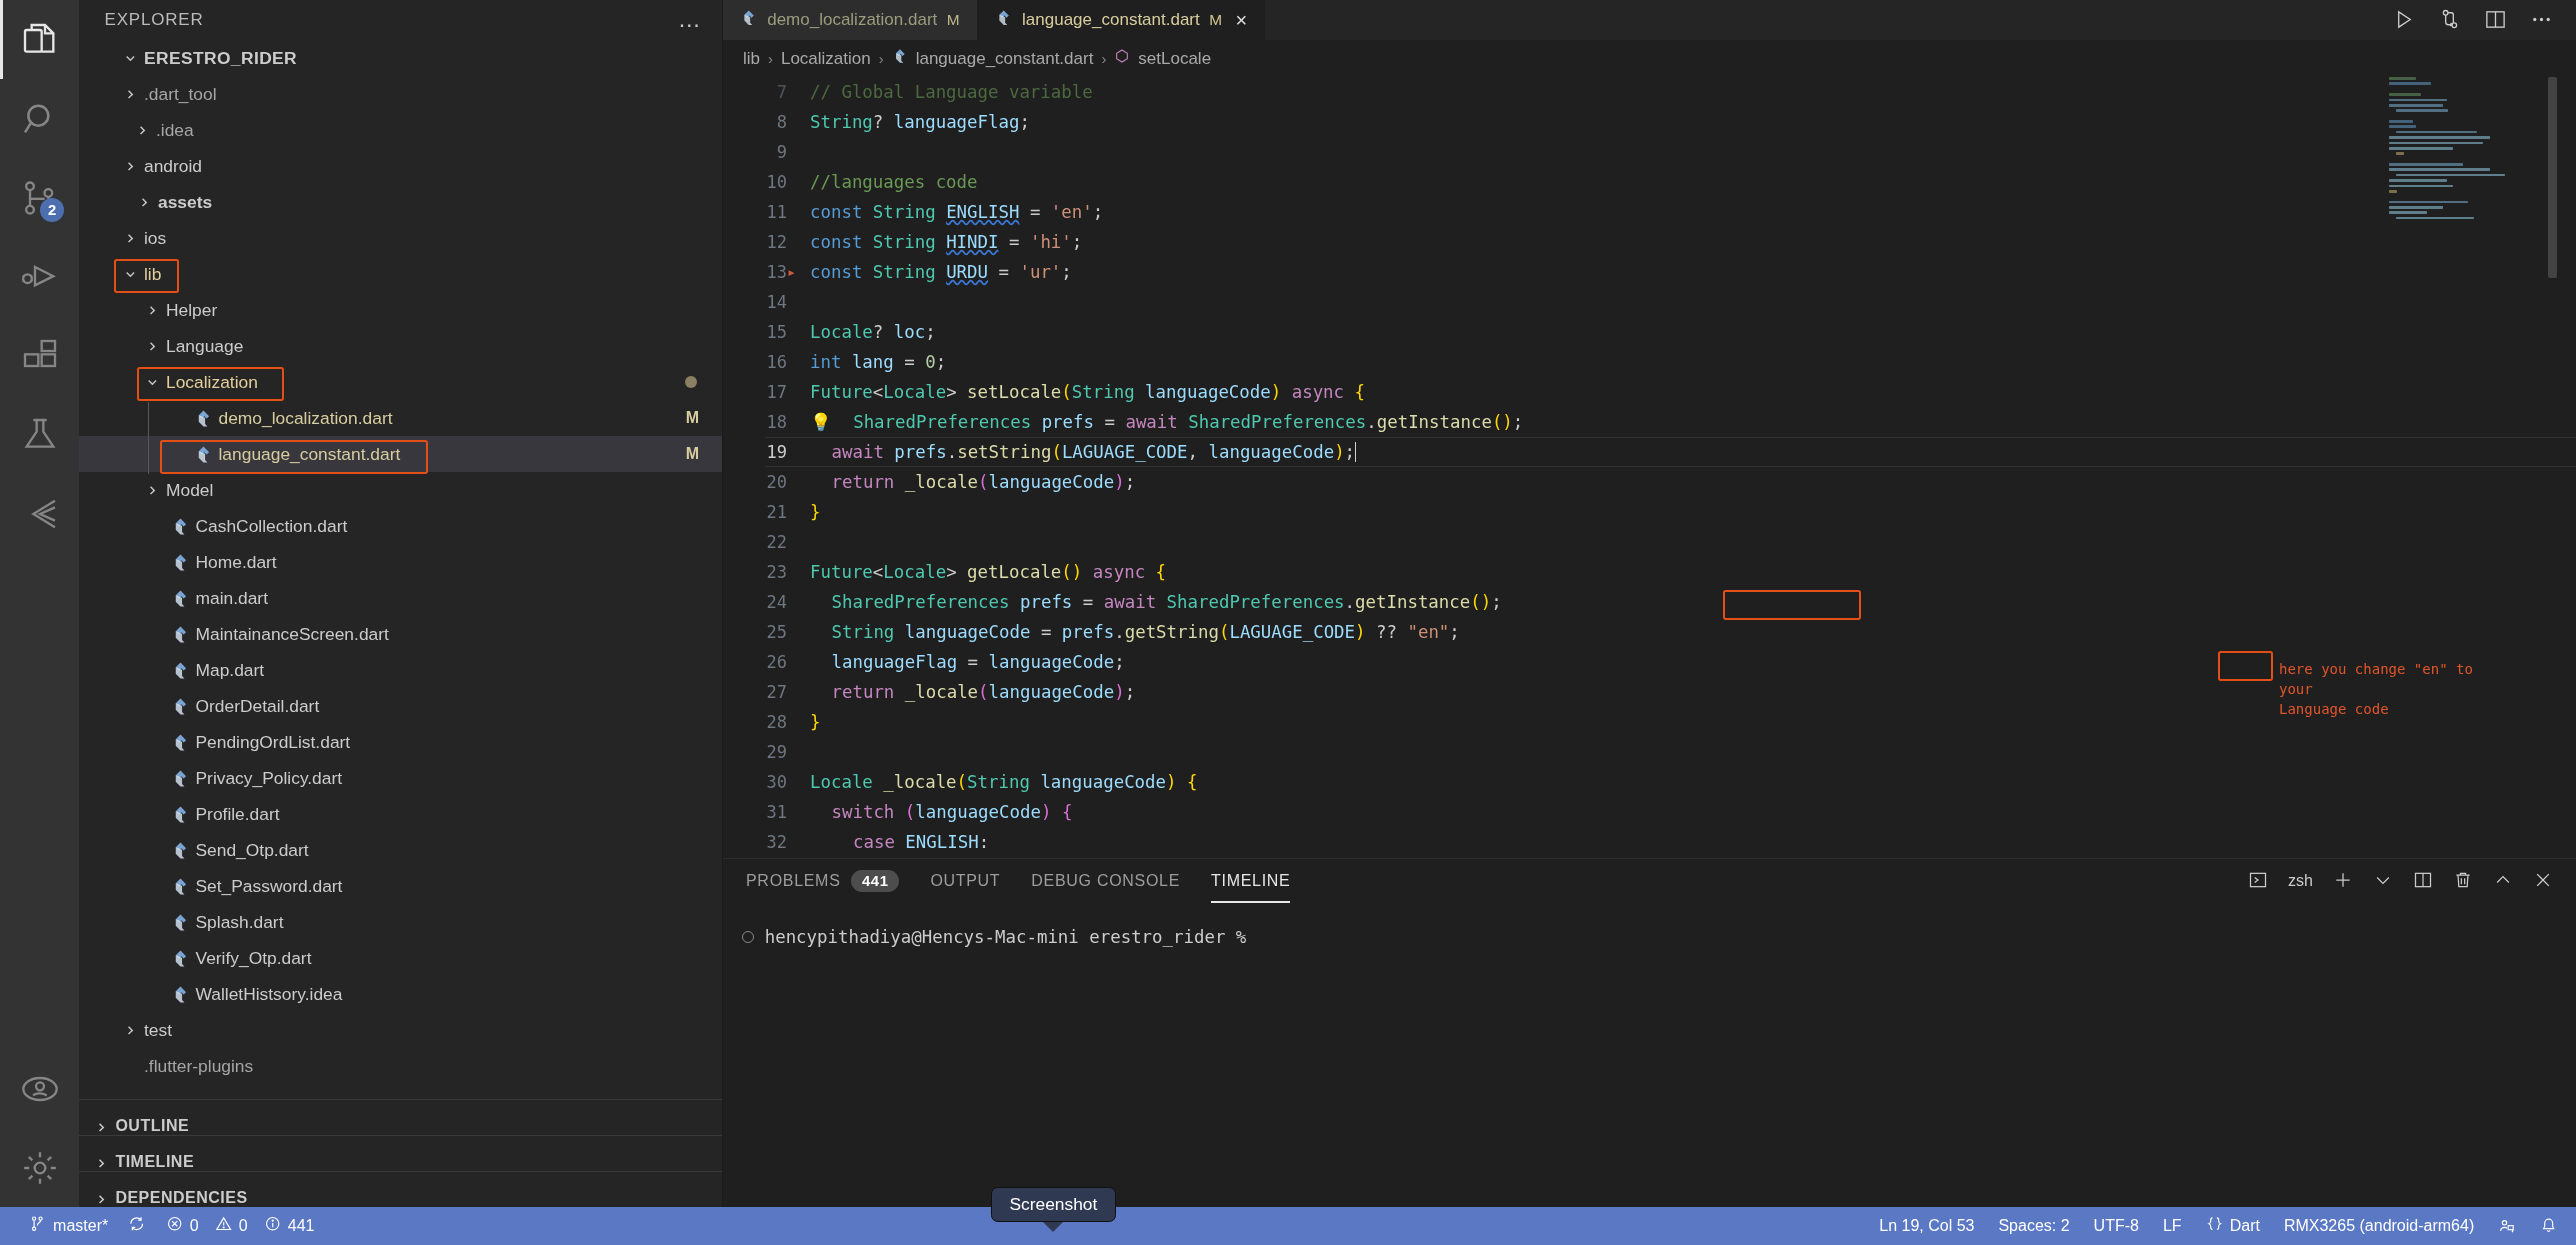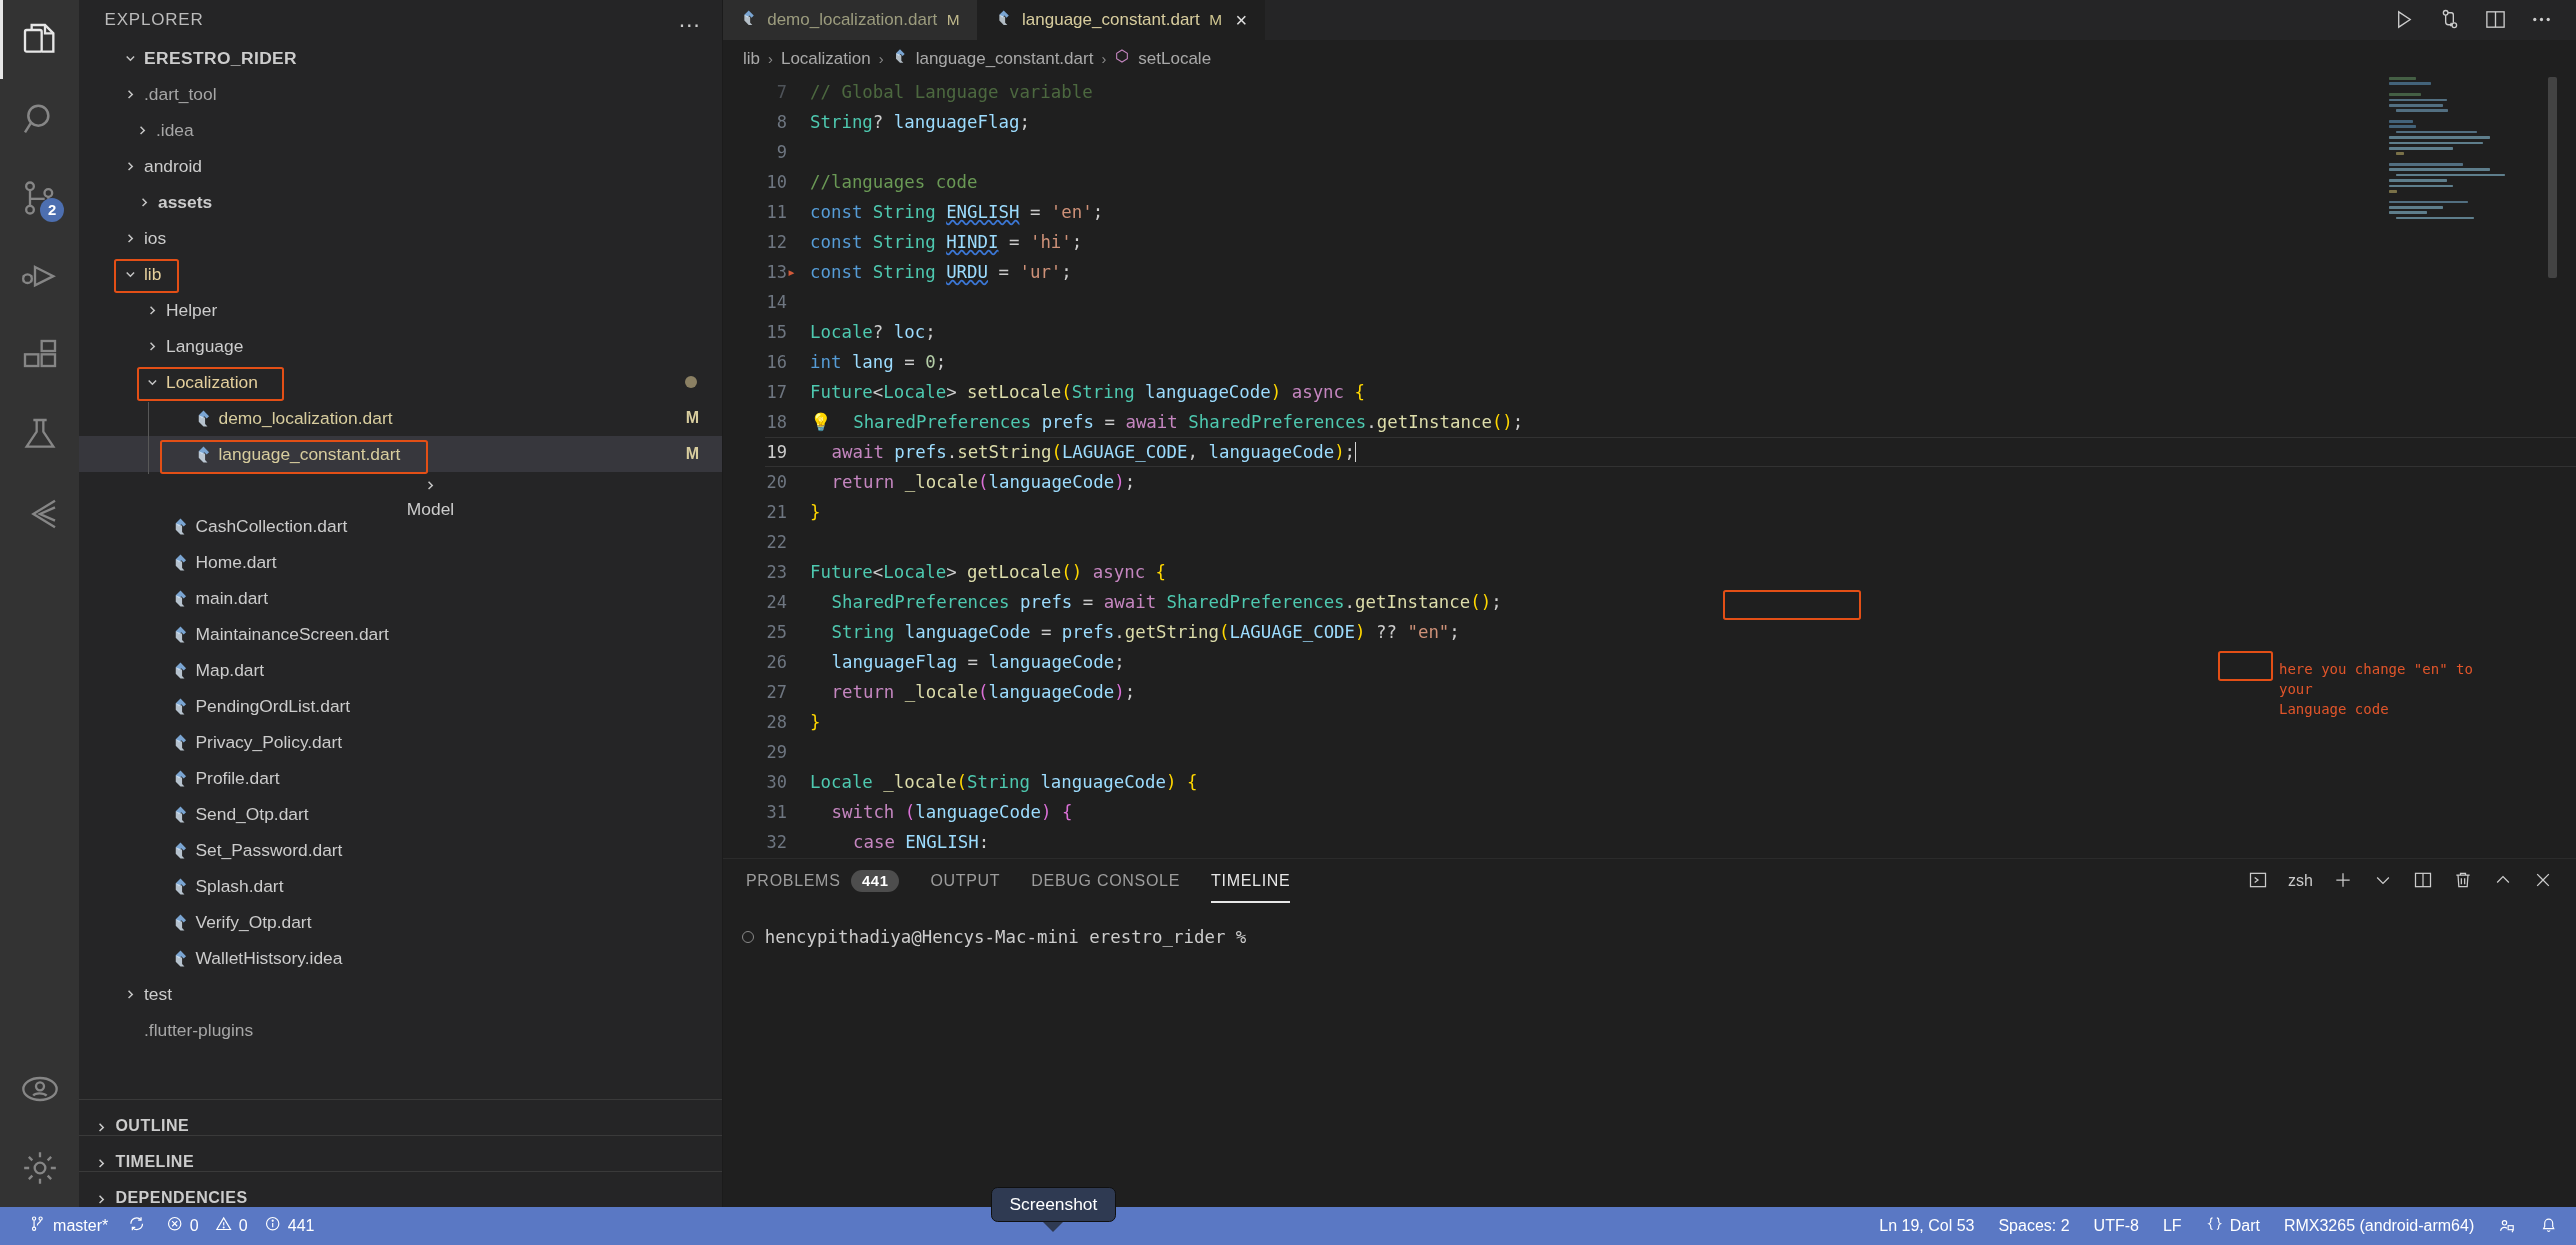--- a/index.html
+++ b/index.html
@@ -388,21 +388,21 @@
               <span class="chev"></span>
               <span class="ficon">
                 <svg viewBox="0 0 24 24">
                   <path d="M6 8 12 2l7 7-3 3-3-3-3 3z" fill="#7aa5d2"></path>
                   <path d="M6 8v8l6 6h5l-3-3V11z" fill="#dbeaf7" opacity="0.8"></path>
                 </svg>
               </span>
               <span class="tree-label dart">language_constant.dart</span>
               <span class="mark">M</span>
             </div>
-            <div class="tree-row" style="padding-left: 60px; flex-direction: column;">
+            <div class="tree-row" style="padding-left: 60px;">
               <span class="chev">
                 <svg viewBox="0 0 16 16" fill="none" stroke="currentColor" stroke-width="1.6">
                   <path d="M6 4l4 4-4 4"></path>
                 </svg>
               </span>
               <span class="tree-label plain">Model</span>
             </div>
             <div class="tree-row" style="padding-left: 60px;">
               <span class="chev"></span>
               <span class="ficon">
@@ -445,20 +445,30 @@
             </div>
             <div class="tree-row" style="padding-left: 60px;">
               <span class="chev"></span>
               <span class="ficon">
                 <svg viewBox="0 0 24 24">
                   <path d="M6 8 12 2l7 7-3 3-3-3-3 3z" fill="#7aa5d2"></path>
                   <path d="M6 8v8l6 6h5l-3-3V11z" fill="#dbeaf7" opacity="0.8"></path>
                 </svg>
               </span>
               <span class="tree-label plain">Map.dart</span>
+            </div>
+            <div class="tree-row" style="padding-left: 60px;">
+              <span class="chev"></span>
+              <span class="ficon">
+                <svg viewBox="0 0 24 24">
+                  <path d="M6 8 12 2l7 7-3 3-3-3-3 3z" fill="#7aa5d2"></path>
+                  <path d="M6 8v8l6 6h5l-3-3V11z" fill="#dbeaf7" opacity="0.8"></path>
+                </svg>
+              </span>
+              <span class="tree-label plain">OrderDetail.dart</span>
             </div>
             <div class="tree-row" style="padding-left: 60px;">
               <span class="chev"></span>
               <span class="ficon">
                 <svg viewBox="0 0 24 24">
                   <path d="M6 8 12 2l7 7-3 3-3-3-3 3z" fill="#7aa5d2"></path>
                   <path d="M6 8v8l6 6h5l-3-3V11z" fill="#dbeaf7" opacity="0.8"></path>
                 </svg>
               </span>
               <span class="tree-label plain">PendingOrdList.dart</span>

